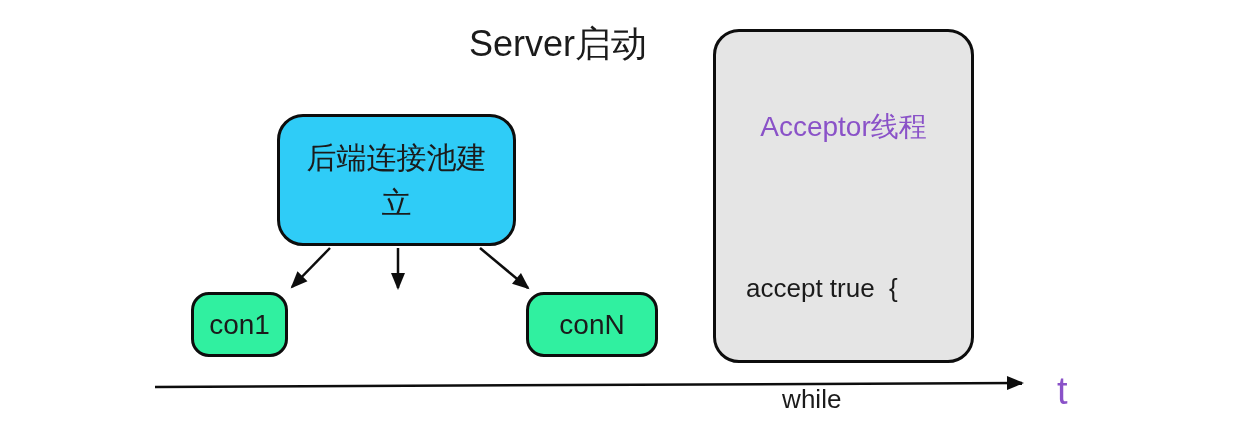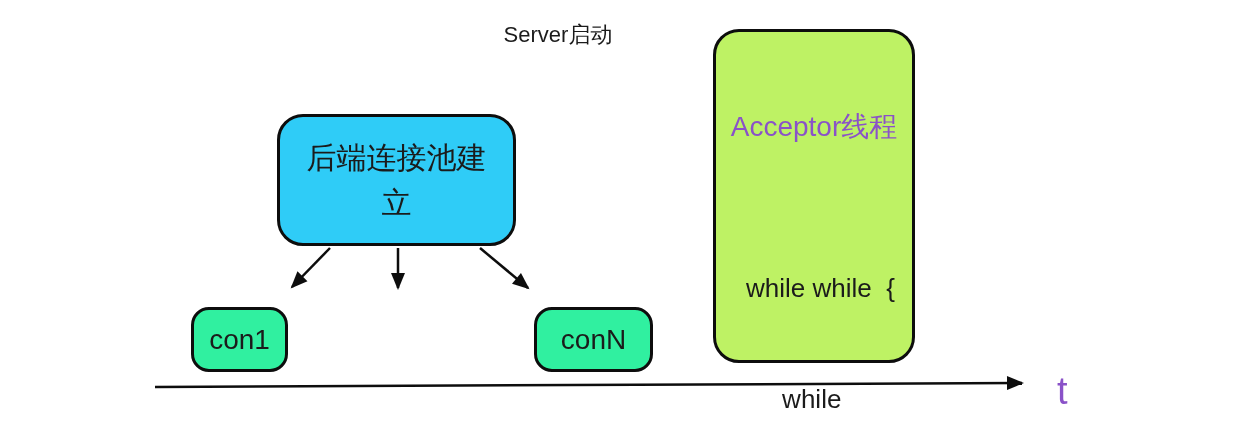--- a/index.html
+++ b/index.html
@@ -14,21 +14,21 @@
     height: 440px;
     background: #ffffff;
     overflow: hidden;
   }
   .abs { position: absolute; }
 
   .diagram-title {
     left: 558px;
     top: 20px;
     transform: translateX(-50%);
-    font-size: 22px;
+    font-size: 36px;
     font-weight: 500;
     color: var(--text-dark);
     white-space: nowrap;
   }
 
   .pool-box {
     left: 277px;
     top: 114px;
     width: 239px;
     height: 132px;
@@ -43,45 +43,45 @@
   }
   .pool-box .label {
     font-size: 30px;
     font-weight: 500;
     color: var(--text-dark);
     line-height: 45px;
     padding: 0 22px;
   }
 
   .con-box {
-    top: 307px;
+    top: 292px;
     height: 65px;
     background: var(--box-green);
     border: 3px solid var(--stroke);
     border-radius: 18px;
     box-sizing: border-box;
     display: flex;
     align-items: center;
     justify-content: center;
   }
   .con-box .label {
     font-size: 28px;
     font-weight: 500;
     color: var(--text-dark);
   }
   .con-1 { left: 191px; width: 97px; }
   .con-2 { left: 350px; width: 96px; }
-  .con-n { left: 526px; width: 119px; margin-left: 8px; }
+  .con-n { left: 526px; width: 132px; }
 
   .acceptor-box {
     left: 713px;
     top: 29px;
-    width: 202px;
+    width: 261px;
     height: 334px;
-    background: #bef264;
+    background: #e5e5e5;
     border: 3px solid var(--stroke);
     border-radius: 26px;
     box-sizing: border-box;
   }
   .acceptor-title {
     position: absolute;
     left: 0;
     right: 0;
     top: 76px;
     text-align: center;
@@ -139,21 +139,21 @@
   <div class="abs con-box con-1">
     <div class="label">con1</div>
   </div>
   <div class="abs con-box con-n">
     <div class="label">conN</div>
   </div>
 
   <div class="abs acceptor-box">
     <div class="acceptor-title">Acceptor线程</div>
     <div class="acceptor-code">
-      <div>while while  {</div>
+      <div>accept true  {</div>
       <div>     while</div>
       
     </div>
   </div>
 
   <div class="abs timeline-label">t</div>
 
 </div>
 
 </body></html>

